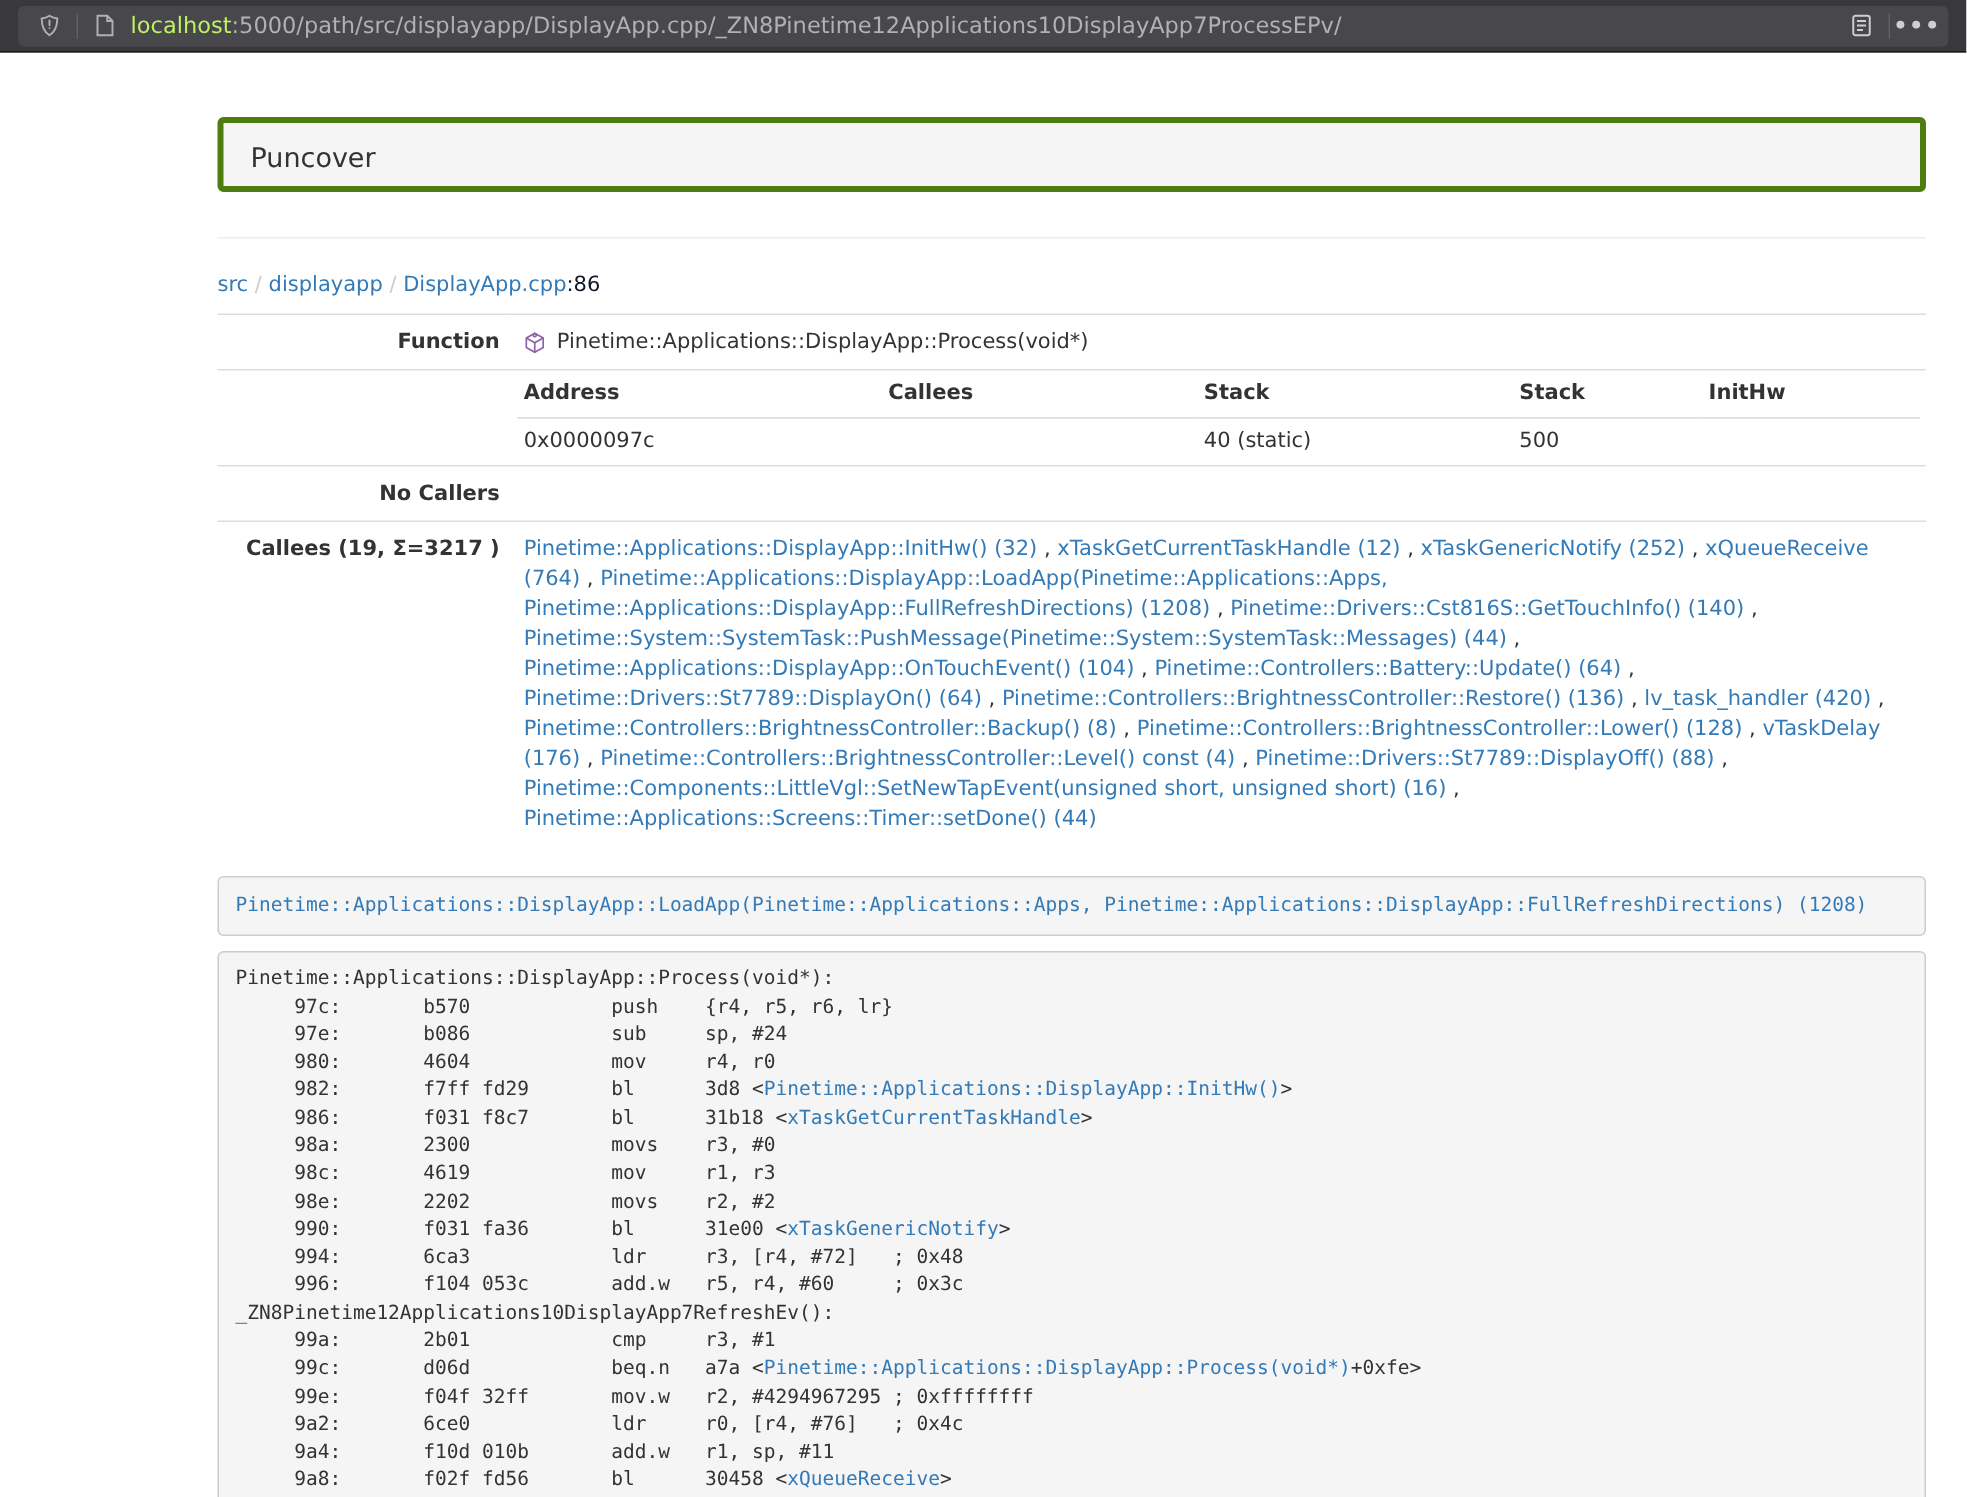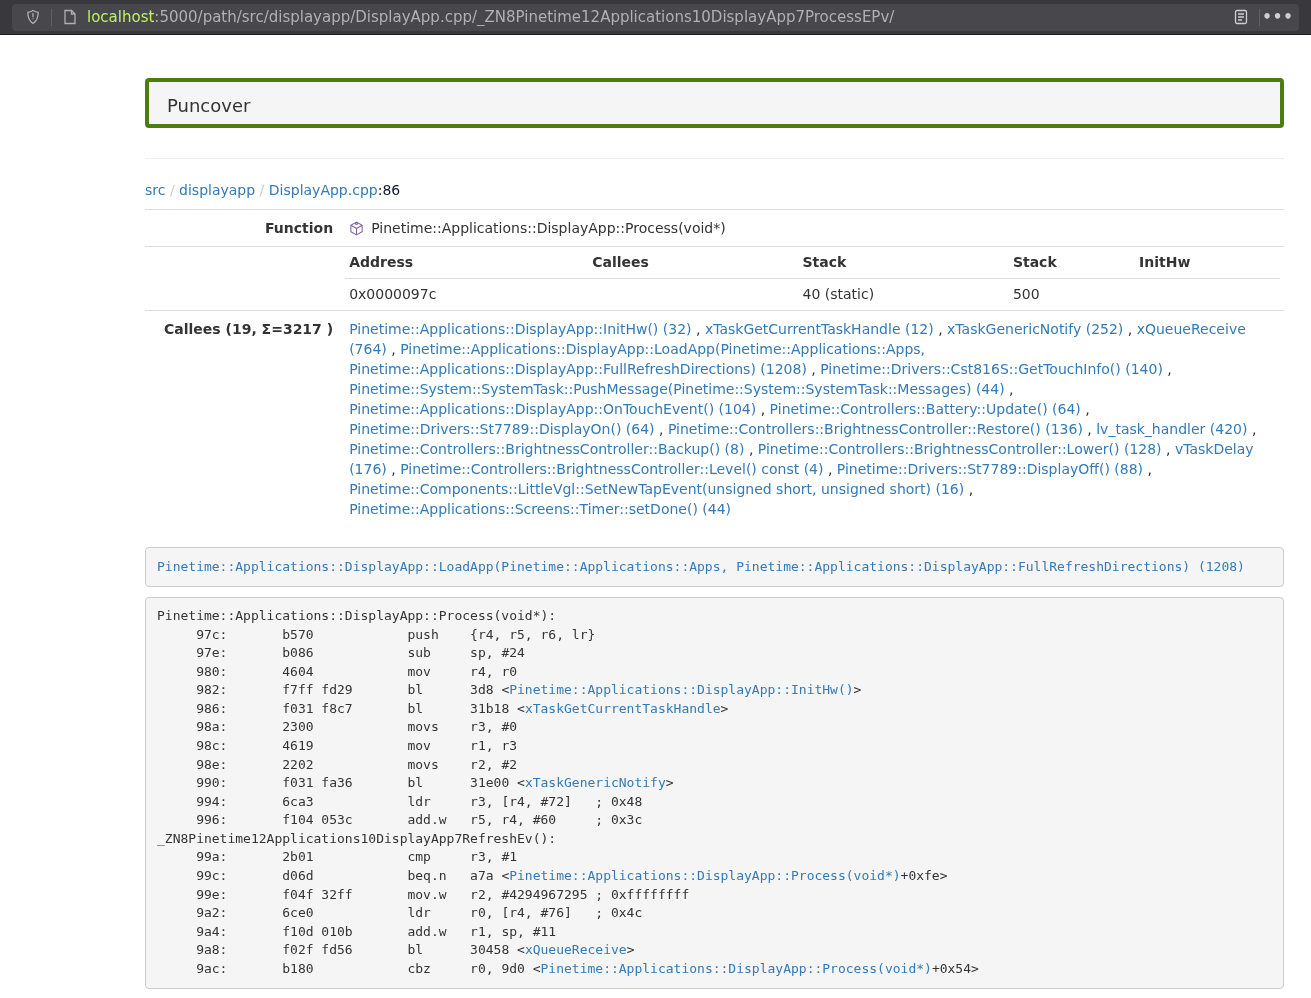--- a/index.html
+++ b/index.html
@@ -229,20 +229,24 @@
                 <td></td>
                 <td>40 (static)</td>
                 <td>500</td>
                 <td></td>
               </tr>
             </tbody>
           </table>
         </td>
       </tr>
       <tr>
+        <th>No Callers</th>
+        <td></td>
+      </tr>
+      <tr>
         <th style="white-space:nowrap;">Callees (19, Σ=3217 )</th>
         <td class="callees-cell" id="callees-list"><a href="#">Pinetime::Applications::DisplayApp::InitHw() (32)</a><span class="comma"> , </span><a href="#">xTaskGetCurrentTaskHandle (12)</a><span class="comma"> , </span><a href="#">xTaskGenericNotify (252)</a><span class="comma"> , </span><a href="#">xQueueReceive (764)</a><span class="comma"> , </span><a href="#">Pinetime::Applications::DisplayApp::LoadApp(Pinetime::Applications::Apps, Pinetime::Applications::DisplayApp::FullRefreshDirections) (1208)</a><span class="comma"> , </span><a href="#">Pinetime::Drivers::Cst816S::GetTouchInfo() (140)</a><span class="comma"> , </span><a href="#">Pinetime::System::SystemTask::PushMessage(Pinetime::System::SystemTask::Messages) (44)</a><span class="comma"> , </span><a href="#">Pinetime::Applications::DisplayApp::OnTouchEvent() (104)</a><span class="comma"> , </span><a href="#">Pinetime::Controllers::Battery::Update() (64)</a><span class="comma"> , </span><a href="#">Pinetime::Drivers::St7789::DisplayOn() (64)</a><span class="comma"> , </span><a href="#">Pinetime::Controllers::BrightnessController::Restore() (136)</a><span class="comma"> , </span><a href="#">lv_task_handler (420)</a><span class="comma"> , </span><a href="#">Pinetime::Controllers::BrightnessController::Backup() (8)</a><span class="comma"> , </span><a href="#">Pinetime::Controllers::BrightnessController::Lower() (128)</a><span class="comma"> , </span><a href="#">vTaskDelay (176)</a><span class="comma"> , </span><a href="#">Pinetime::Controllers::BrightnessController::Level() const (4)</a><span class="comma"> , </span><a href="#">Pinetime::Drivers::St7789::DisplayOff() (88)</a><span class="comma"> , </span><a href="#">Pinetime::Components::LittleVgl::SetNewTapEvent(unsigned short, unsigned short) (16)</a><span class="comma"> , </span><a href="#">Pinetime::Applications::Screens::Timer::setDone() (44)</a></td>
       </tr>
     </tbody>
   </table>
 
   <pre class="codeblock"><a href="#">Pinetime::Applications::DisplayApp::LoadApp(Pinetime::Applications::Apps, Pinetime::Applications::DisplayApp::FullRefreshDirections) (1208)</a></pre>
 
   <pre class="codeblock" id="disassembly"><div class="code-line"><span>Pinetime::Applications::DisplayApp::Process(void*):</span></div><div class="code-line"><span>     97c:	b570      	push	{r4, r5, r6, lr}</span></div><div class="code-line"><span>     97e:	b086      	sub	sp, #24</span></div><div class="code-line"><span>     980:	4604      	mov	r4, r0</span></div><div class="code-line"><span>     982:	f7ff fd29 	bl	3d8 &lt;</span><a href="#">Pinetime::Applications::DisplayApp::InitHw()</a><span>&gt;</span></div><div class="code-line"><span>     986:	f031 f8c7 	bl	31b18 &lt;</span><a href="#">xTaskGetCurrentTaskHandle</a><span>&gt;</span></div><div class="code-line"><span>     98a:	2300      	movs	r3, #0</span></div><div class="code-line"><span>     98c:	4619      	mov	r1, r3</span></div><div class="code-line"><span>     98e:	2202      	movs	r2, #2</span></div><div class="code-line"><span>     990:	f031 fa36 	bl	31e00 &lt;</span><a href="#">xTaskGenericNotify</a><span>&gt;</span></div><div class="code-line"><span>     994:	6ca3      	ldr	r3, [r4, #72]	; 0x48</span></div><div class="code-line"><span>     996:	f104 053c 	add.w	r5, r4, #60	; 0x3c</span></div><div class="code-line"><span>_ZN8Pinetime12Applications10DisplayApp7RefreshEv():</span></div><div class="code-line"><span>     99a:	2b01      	cmp	r3, #1</span></div><div class="code-line"><span>     99c:	d06d      	beq.n	a7a &lt;</span><a href="#">Pinetime::Applications::DisplayApp::Process(void*)</a><span>+0xfe&gt;</span></div><div class="code-line"><span>     99e:	f04f 32ff 	mov.w	r2, #4294967295	; 0xffffffff</span></div><div class="code-line"><span>     9a2:	6ce0      	ldr	r0, [r4, #76]	; 0x4c</span></div><div class="code-line"><span>     9a4:	f10d 010b 	add.w	r1, sp, #11</span></div><div class="code-line"><span>     9a8:	f02f fd56 	bl	30458 &lt;</span><a href="#">xQueueReceive</a><span>&gt;</span></div><div class="code-line"><span>     9ac:	b180      	cbz	r0, 9d0 &lt;</span><a href="#">Pinetime::Applications::DisplayApp::Process(void*)</a><span>+0x54&gt;</span></div></pre>
 

